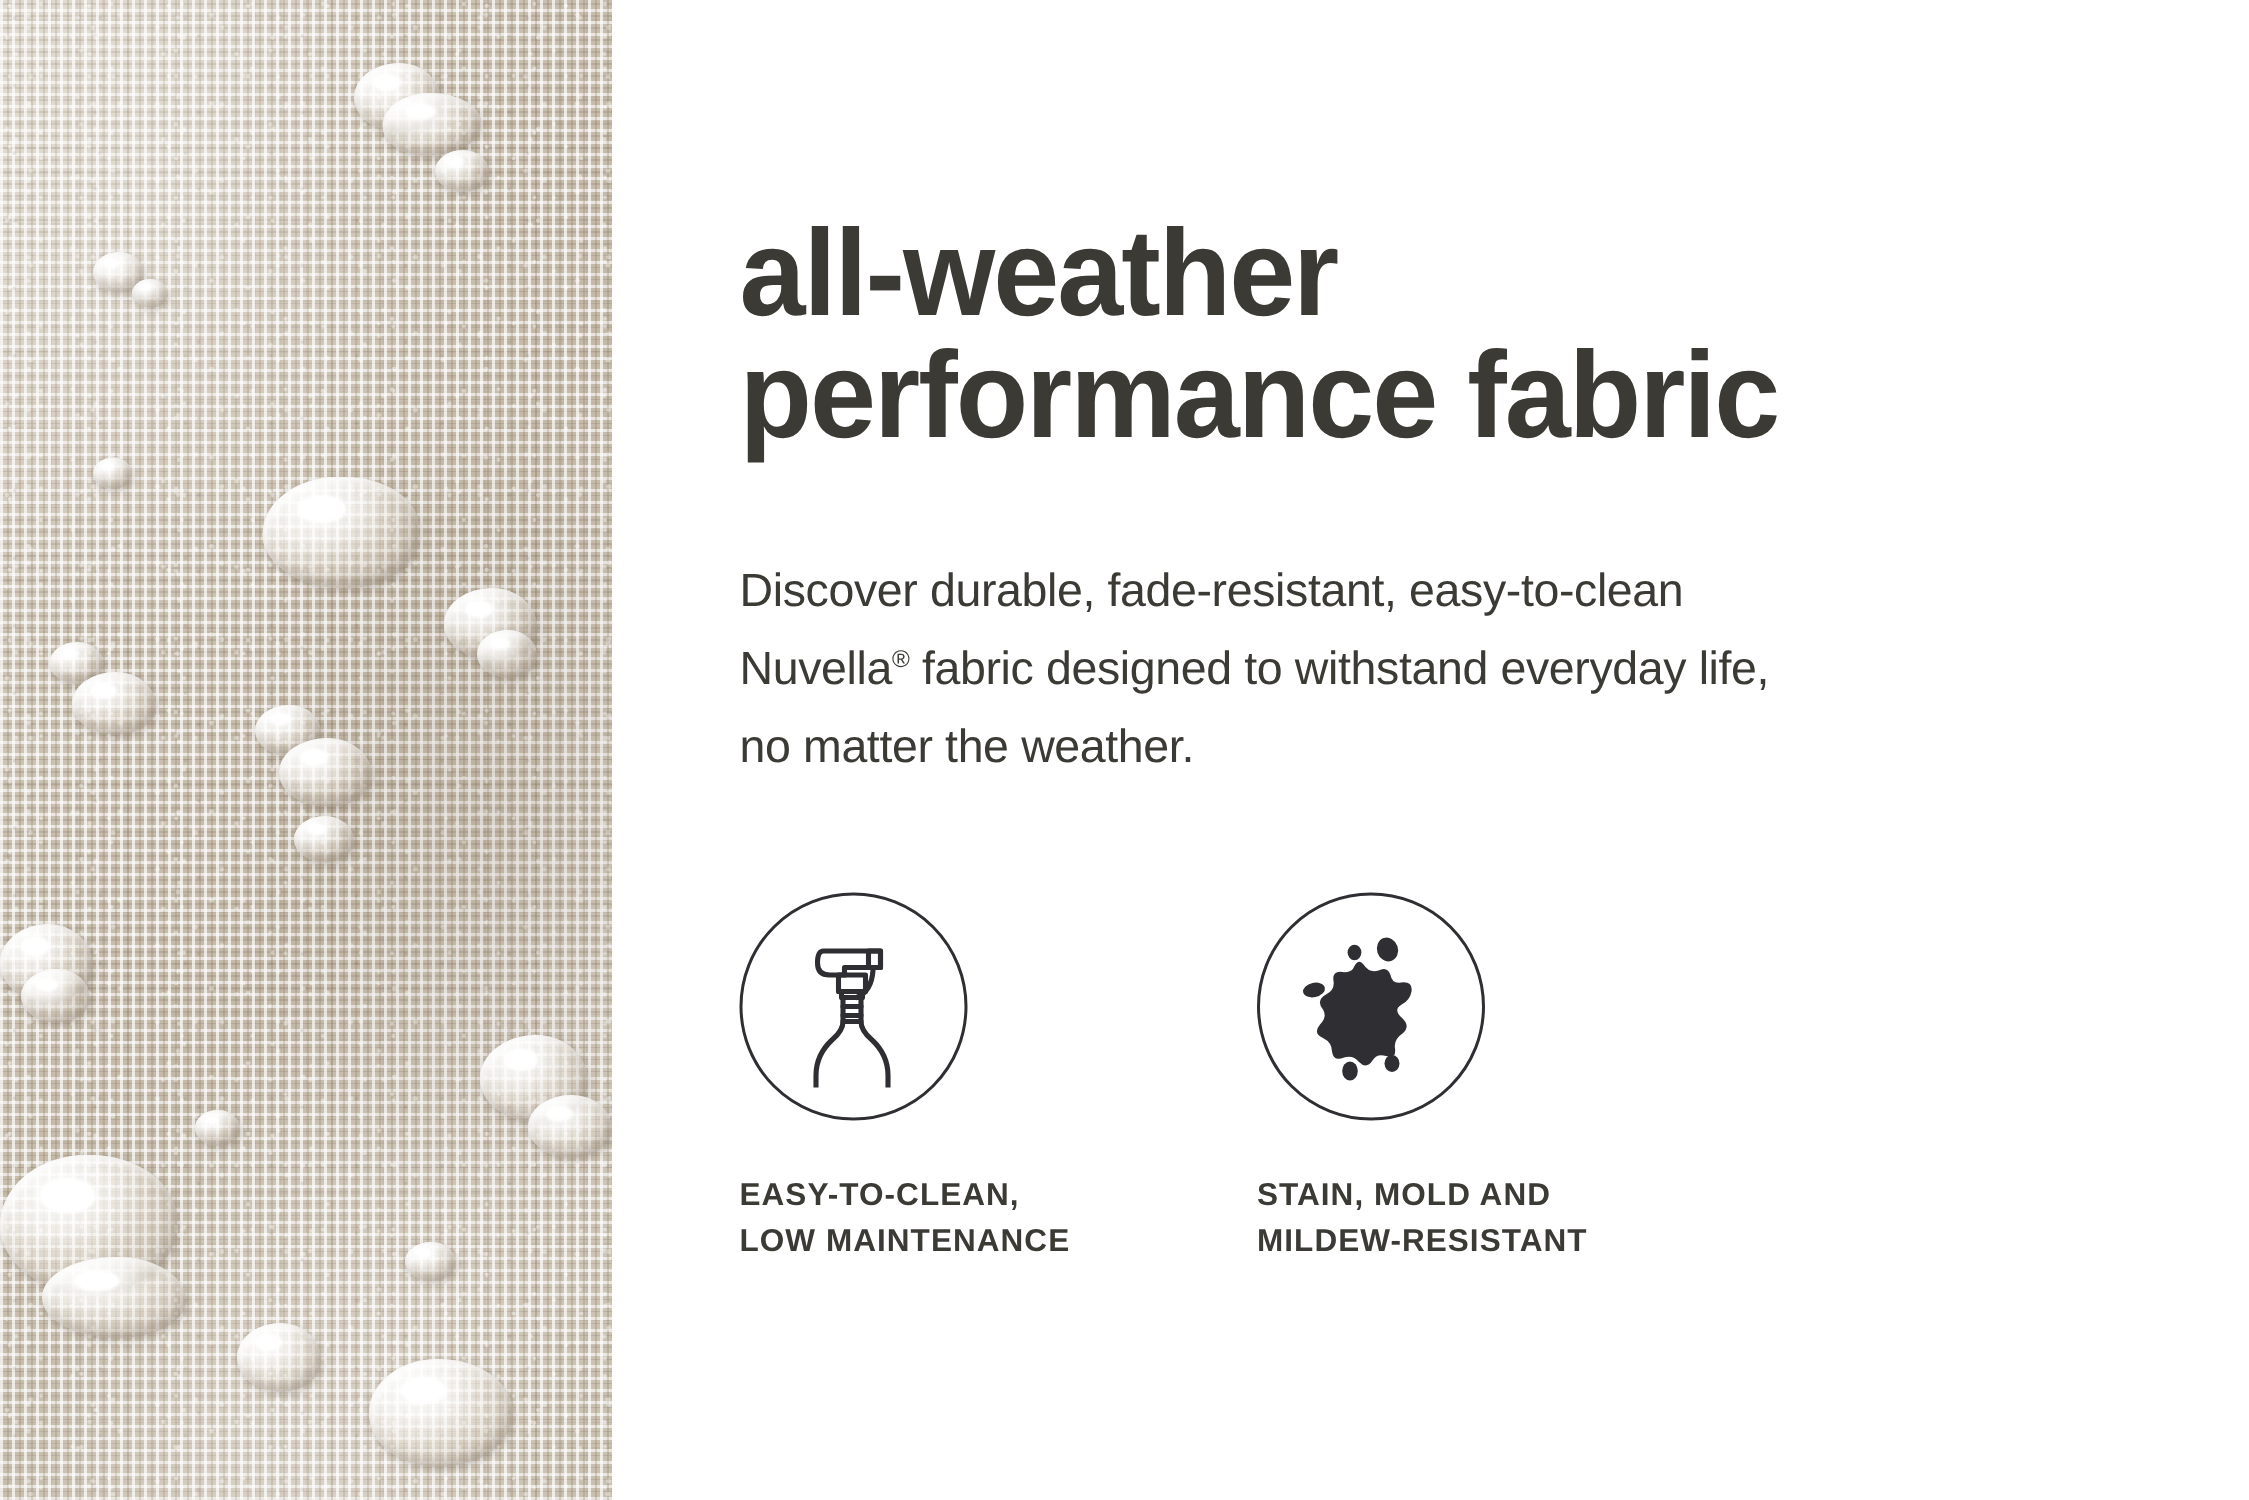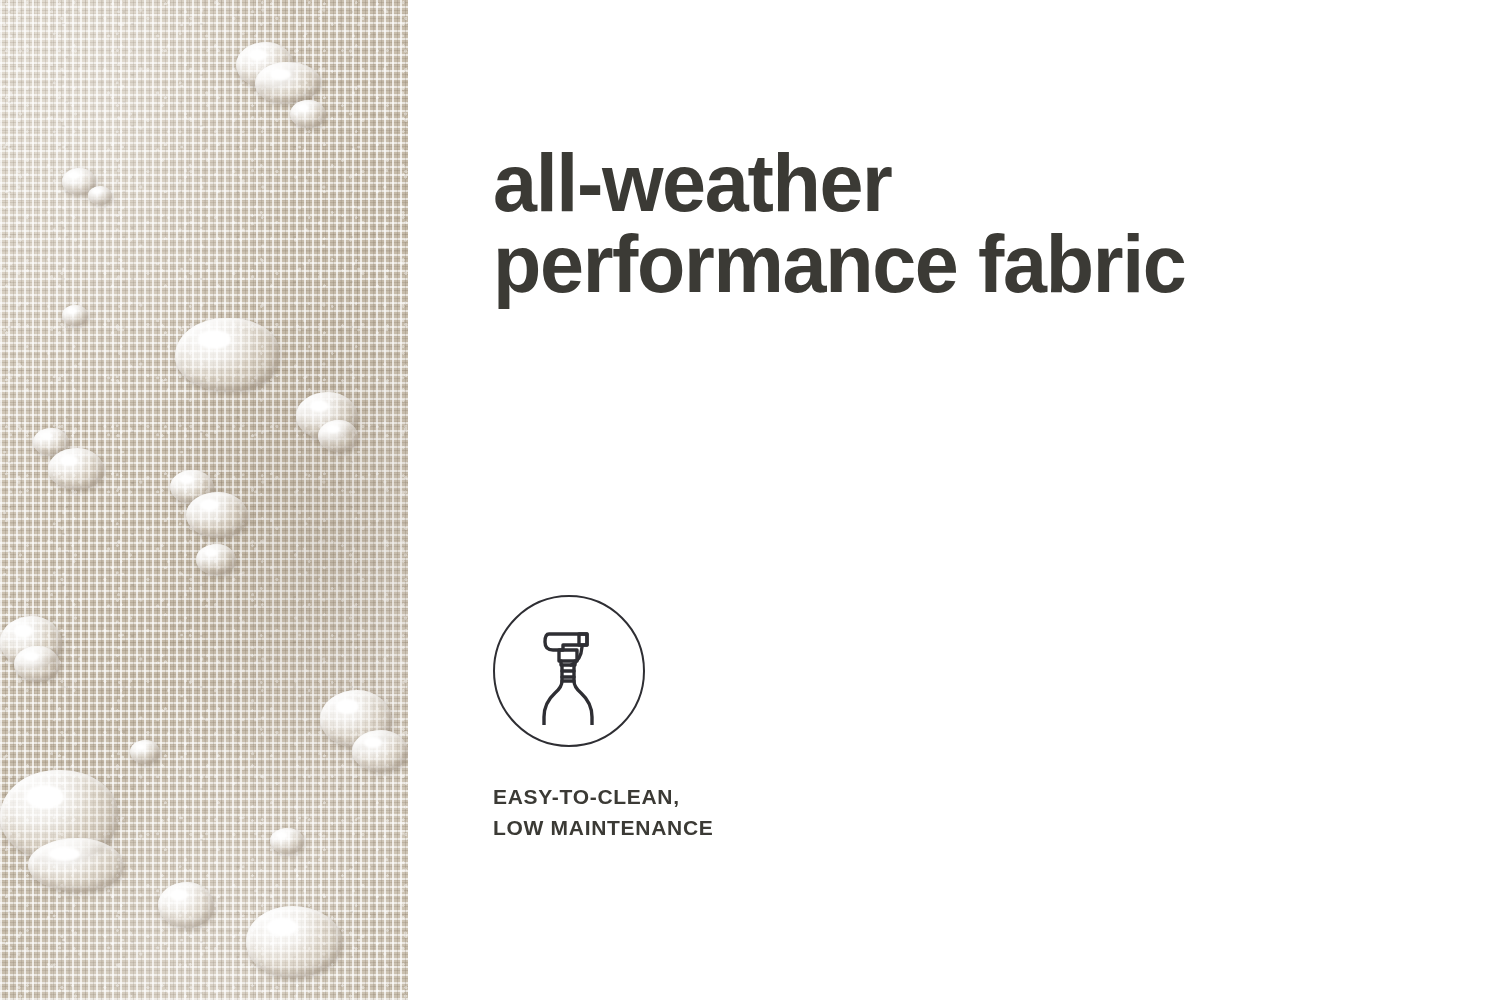--- a/index.html
+++ b/index.html
@@ -250,20 +250,23 @@
     <div class="drop d24"></div>
     <div class="drop d17"></div>
     <div class="drop d18"></div>
   </div>
 
   <div class="content-panel">
 
     <h1 class="headline">all-weather
 performance fabric</h1>
 
+    <p class="subcopy"><span>Discover durable, fade-resistant, easy-to-clean</span>
+<span>Nuvella</span><sup>®</sup><span> fabric designed to withstand everyday life,</span>
+<span>no matter the weather.</span></p>
 
     <div class="features">
 
       <div class="feature">
         <div class="icon-circle">
           <svg width="100" height="108" viewBox="0 0 100 108" fill="none" stroke="#2e2e33" stroke-width="3.4" stroke-linecap="round" stroke-linejoin="round">
 
             <path d="M30 17 L68 17 L68 28 L44 28 L44 33 L34 33 Q26 33 26 25 Q26 17 30 17 Z"></path>
 
             <path d="M60 17 L68 17 L68 28 L60 28 Z"></path>
@@ -278,17 +281,38 @@
 
             <path d="M43 64 Q43 70 36 76 Q25 86 25 100 L25 120 L73 120 L73 100 Q73 86 62 76 Q55 70 55 64 Z"></path>
 
             <path d="M25 113 L73 113"></path>
           </svg>
         </div>
         <div class="feature-caption">EASY-TO-CLEAN,
 LOW MAINTENANCE</div>
       </div>
 
+      <div class="feature">
+        <div class="icon-circle">
+          <svg width="104" height="104" viewBox="0 0 104 104" fill="#2e2e33">
+
+            <path d="M47 24 Q51 30 57 28 Q63 25 65 31 Q66 37 72 36 Q80 35 79 42
+                     Q78 48 72 51 Q67 54 72 59 Q79 65 73 70 Q67 74 68 80
+                     Q69 87 62 85 Q56 83 53 88 Q49 94 44 89 Q40 84 34 86
+                     Q27 89 26 82 Q26 76 20 73 Q13 70 18 64 Q23 59 20 54
+                     Q15 48 22 44 Q28 41 27 35 Q26 28 33 29 Q39 30 41 25
+                     Q44 20 47 24 Z"></path>
+
+            <ellipse cx="41" cy="16" rx="4.6" ry="5.2"></ellipse>
+            <ellipse cx="63" cy="14" rx="7.0" ry="8.0" transform="rotate(-18 63 14)"></ellipse>
+            <ellipse cx="14" cy="41" rx="7.4" ry="4.8" transform="rotate(-12 14 41)"></ellipse>
+            <ellipse cx="38" cy="95" rx="5.2" ry="6.4"></ellipse>
+            <ellipse cx="66" cy="90" rx="5.0" ry="5.6"></ellipse>
+          </svg>
+        </div>
+        <div class="feature-caption">STAIN, MOLD AND
+MILDEW-RESISTANT</div>
+      </div>
 
 
     </div>
   </div>
 </div>
 
 </body></html>

